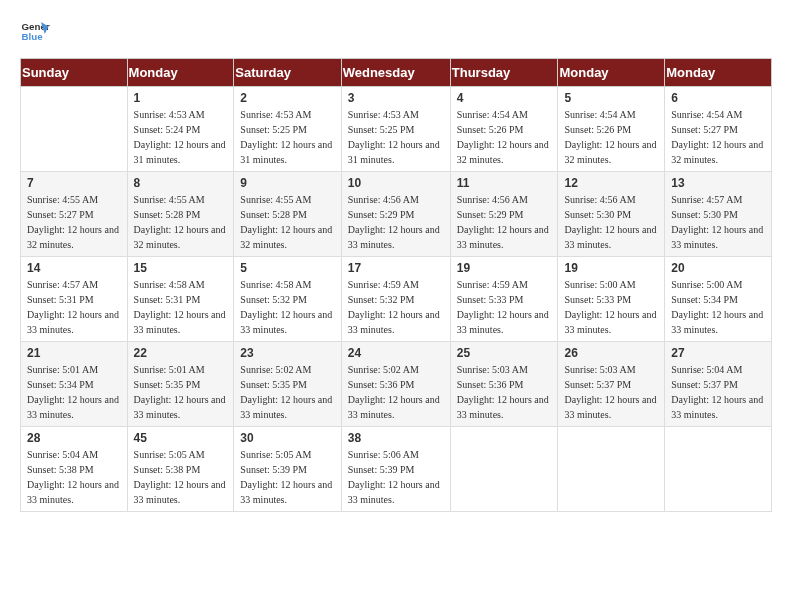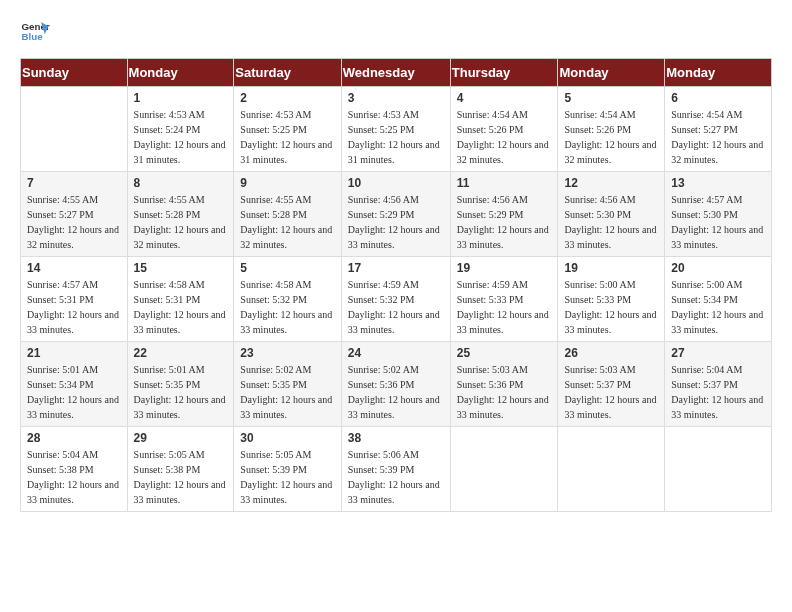--- a/index.html
+++ b/index.html
@@ -231,21 +231,21 @@
             <span class="day-number">27</span>
             <div class="day-info">Sunrise: 5:04 AM<br>Sunset: 5:37 PM<br>Daylight: 12 hours and 33 minutes.</div>
           </td>
         </tr>
         <tr>
           <td>
             <span class="day-number">28</span>
             <div class="day-info">Sunrise: 5:04 AM<br>Sunset: 5:38 PM<br>Daylight: 12 hours and 33 minutes.</div>
           </td>
           <td>
-            <span class="day-number">29</span>
+            <span class="day-number">45</span>
             <div class="day-info">Sunrise: 5:05 AM<br>Sunset: 5:38 PM<br>Daylight: 12 hours and 33 minutes.</div>
           </td>
           <td>
             <span class="day-number">30</span>
             <div class="day-info">Sunrise: 5:05 AM<br>Sunset: 5:39 PM<br>Daylight: 12 hours and 33 minutes.</div>
           </td>
           <td>
             <span class="day-number">38</span>
             <div class="day-info">Sunrise: 5:06 AM<br>Sunset: 5:39 PM<br>Daylight: 12 hours and 33 minutes.</div>
           </td>

